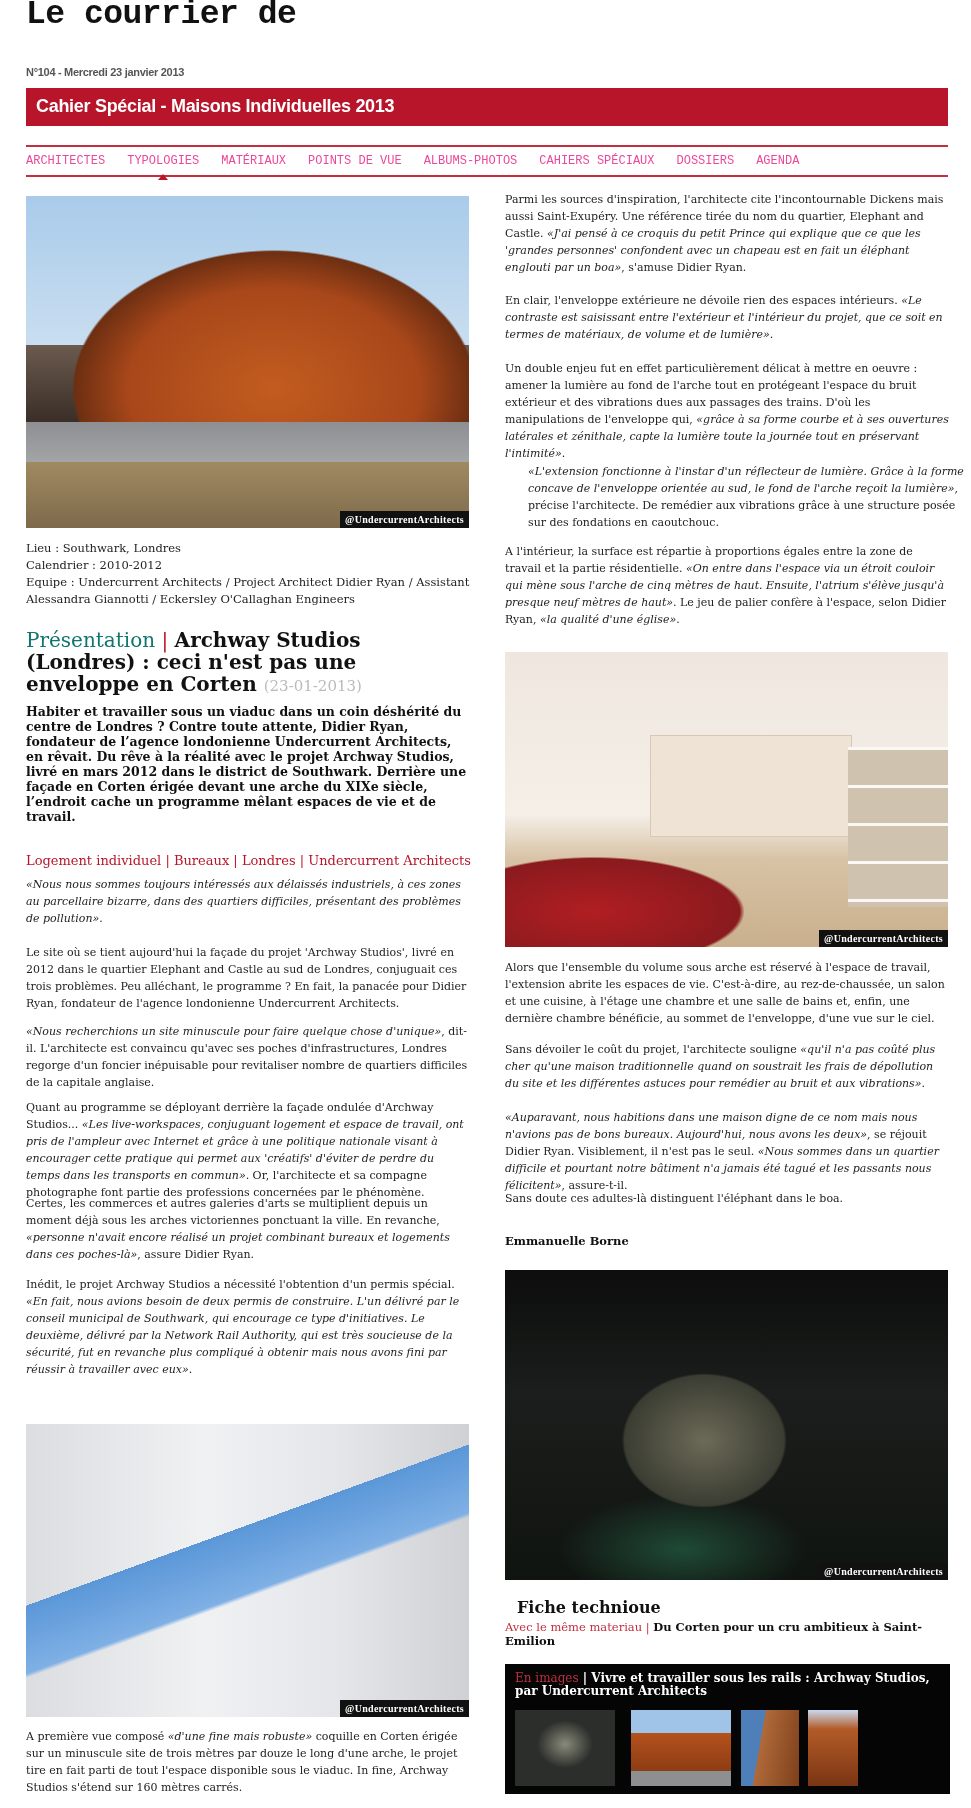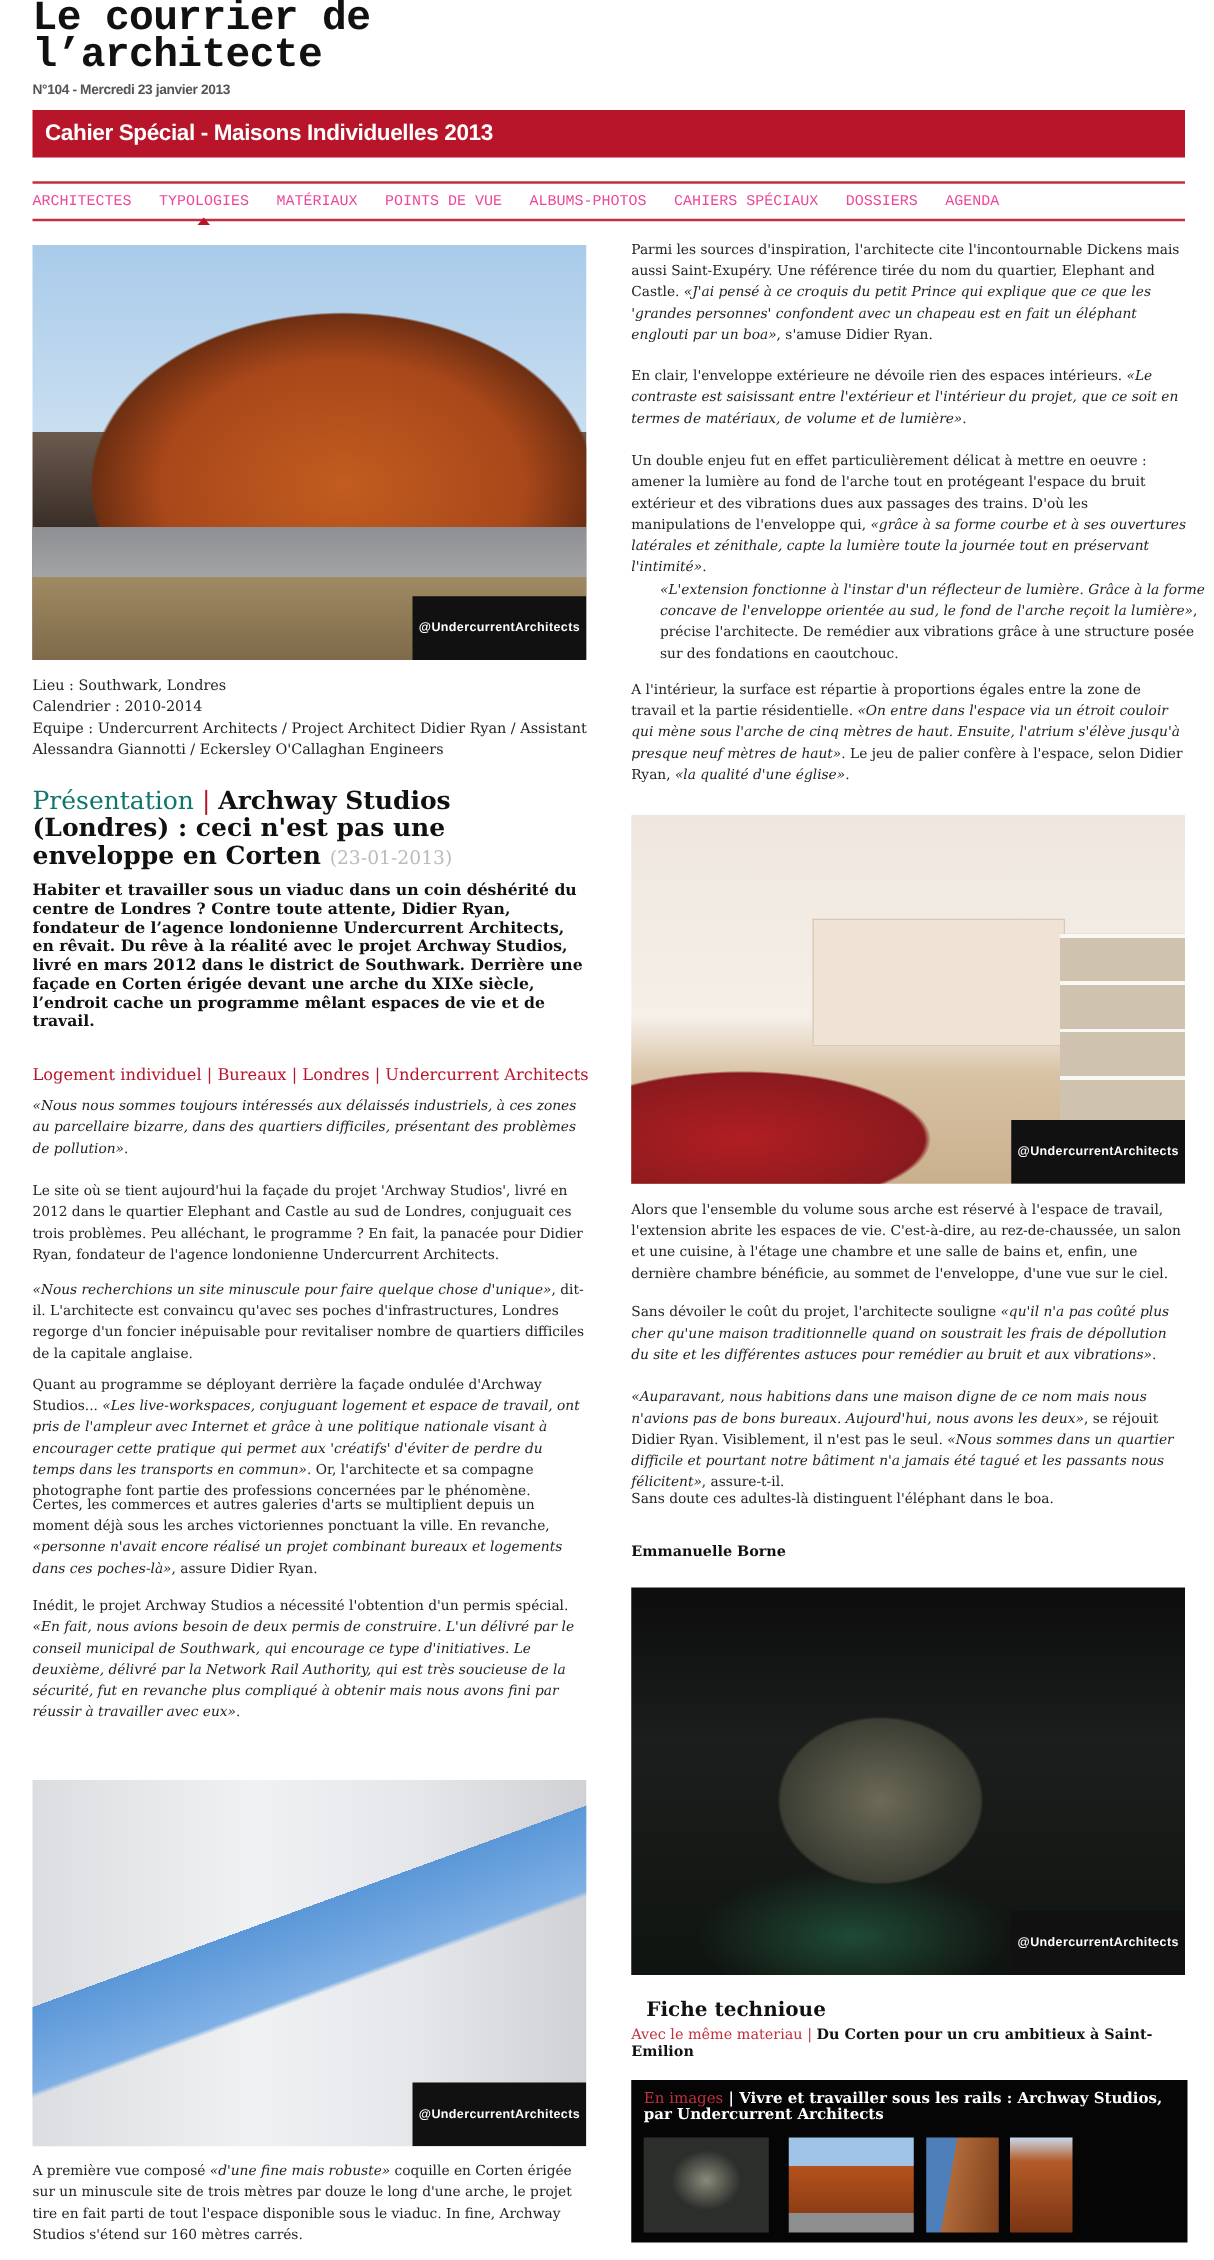--- a/index.html
+++ b/index.html
@@ -12,21 +12,21 @@
 
   .banner { position: absolute; left: 26px; top: 88px; width: 922px; height: 38px; background: #b8152a; }
   .banner span { position: absolute; left: 10px; top: 8px; font-family: "Liberation Sans", sans-serif; font-weight: bold; font-size: 18px; color: #fff; letter-spacing: -0.3px; }
 
   .nav { position: absolute; left: 26px; top: 145px; width: 922px; height: 32px; border-top: 2px solid #c0303f; border-bottom: 2px solid #c0303f; }
   .nav ul { list-style: none; display: flex; height: 100%; align-items: center; }
   .nav li { font-family: "Liberation Mono", "DejaVu Sans Mono", monospace; font-size: 12px; color: #ec4899; margin-right: 22px; position: relative; white-space: nowrap; cursor: pointer; }
   .nav li.active::after { content: ""; position: absolute; left: 50%; bottom: -12px; margin-left: -5px; border-left: 5px solid transparent; border-right: 5px solid transparent; border-bottom: 6px solid #b8152a; }
 
   .photo { position: absolute; overflow: hidden; }
-  .watermark { position: absolute; right: 0; bottom: 0; background: #111; color: #fff; font-family: Liberation Sans, sans-serif; font-weight: bold; font-size: 10px; padding: 20px 5px; letter-spacing: 0.3px; }
+  .watermark { position: absolute; right: 0; bottom: 0; background: #111; color: #fff; font-family: Liberation Serif, serif; font-weight: bold; font-size: 10px; padding: 3px 5px; letter-spacing: 0.3px; }
 
   .p-ext { left: 26px; top: 196px; width: 443px; height: 332px;
     background:
       linear-gradient(to bottom, transparent 0, transparent 68%, #8d8f92 68%, #a2a4a6 80%, #a08a62 80%, #7e6a4a 100%),
       radial-gradient(ellipse 60% 55% at 56% 58%, #c25c1f 0, #a8471a 55%, #6d2f12 75%, transparent 76%),
       linear-gradient(to bottom, #a9cbea 0, #c9def0 45%, #6b5a4e 45%, #3a2e27 68%);
   }
   .p-int { left: 505px; top: 652px; width: 443px; height: 295px;
     background:
       radial-gradient(ellipse 55% 30% at 20% 88%, #b01e22 0, #8a1a1e 60%, transparent 62%),
@@ -72,21 +72,20 @@
   .t1 { left: 10px; width: 100px; background: radial-gradient(ellipse 40% 45% at 50% 45%, #8a8a7a 0, #2b2e2b 70%), #111; }
   .t2 { left: 126px; width: 100px; background: linear-gradient(to bottom, #9fc4e8 0, #9fc4e8 30%, #b5521d 30%, #8d3c14 80%, #8e8f90 80%); }
   .t3 { left: 236px; width: 58px; background: linear-gradient(100deg, #4f7fb8 0, #4f7fb8 35%, #b06a3a 35%, #7d3f1a 100%); }
   .t4 { left: 303px; width: 50px; background: linear-gradient(to bottom, #c7d9ee 0, #b35b28 25%, #7a3513 100%); }
 </style>
 </head>
 <body>
 
 <div class="masthead">
   <div class="logo">Le courrier de</div>
-  <div class="logo l2">l’architecte</div>
 </div>
 <div class="issue">N°104 - Mercredi 23 janvier 2013</div>
 
 <div class="banner">
   <span>Cahier Spécial - Maisons Individuelles 2013</span>
 </div>
 
 <nav class="nav">
   <ul id="nav-list">
       <li>ARCHITECTES</li>
@@ -108,21 +107,21 @@
 </div>
 <div class="photo p-sky">
   <div class="watermark">@UndercurrentArchitects</div>
 </div>
 <div class="photo p-night">
   <div class="watermark">@UndercurrentArchitects</div>
 </div>
 
 <div class="meta">
   <div>Lieu : Southwark, Londres</div>
-  <div>Calendrier : 2010-2014</div>
+  <div>Calendrier : 2010-2012</div>
   <div>Equipe : Undercurrent Architects / Project Architect Didier Ryan / Assistant Alessandra Giannotti / Eckersley O'Callaghan Engineers</div>
 </div>
 
 <h1 class="title">
   <span class="kicker">Présentation</span><span class="sep"> | </span><span>Archway Studios (Londres) : ceci n'est pas une enveloppe en Corten</span>
   <span class="date">(23-01-2013)</span>
 </h1>
 
 <div class="chapeau">Habiter et travailler sous un viaduc dans un coin déshérité du centre de Londres ? Contre toute attente, Didier Ryan, fondateur de l’agence londonienne Undercurrent Architects, en rêvait. Du rêve à la réalité avec le projet Archway Studios, livré en mars 2012 dans le district de Southwark. Derrière une façade en Corten érigée devant une arche du XIXe siècle, l’endroit cache un programme mêlant espaces de vie et de travail.</div>
 

